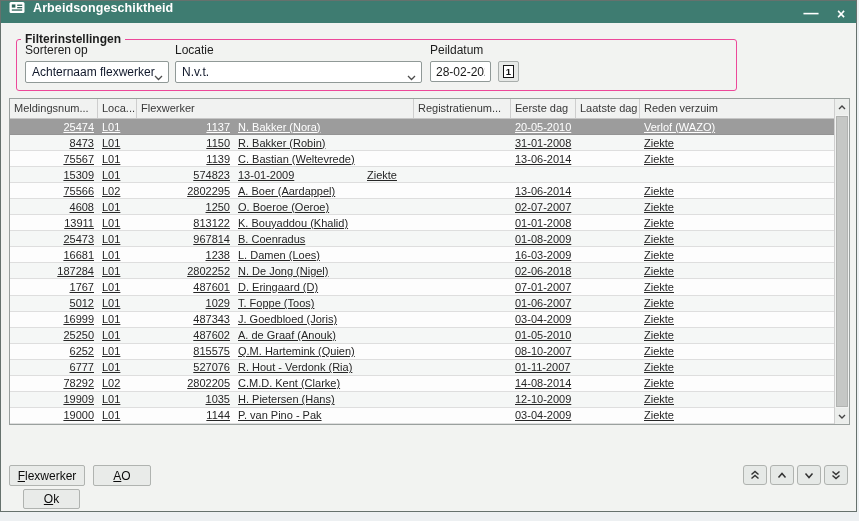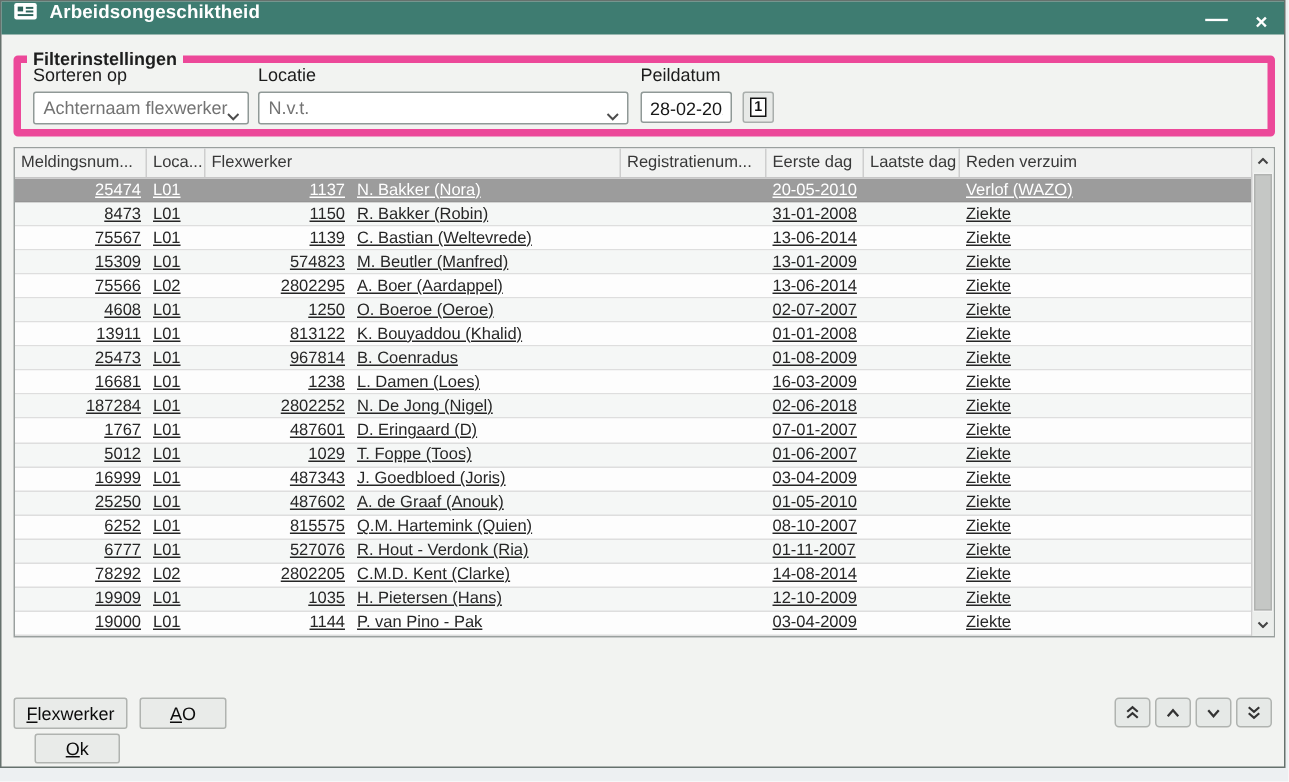--- a/index.html
+++ b/index.html
@@ -22,35 +22,35 @@
   .title-icon { margin-left:8px; display:flex; }
   .title-text { margin-left:8px; font-size:12.5px; font-weight:bold; letter-spacing:.1px; }
   .titlebar-spacer { flex:1; }
   .tb-btn {
     width:30px; height:26px; display:flex; align-items:center; justify-content:center;
     color:#fff; font-weight:bold; cursor:default; font-size:14px;
   }
   .tb-btn.min { font-size:15px; padding-bottom:3px; }
   
   fieldset.filters {
-    position:absolute; left:8px; top:31px; width:841px; height:59px;
-    border:5px solid #ec4899; border-radius:3px; background:transparent;
+    position:absolute; left:15px; top:31px; width:721px; height:59px;
+    border:1px solid #ec4899; border-radius:3px; background:transparent;
   }
   fieldset.filters legend {
     font-size:12px; font-weight:bold; color:#1d1d1d; margin-left:4px; padding:0 4px;
   }
   .frow { position:relative; height:40px; }
   .fgroup { position:absolute; top:-3px; }
   .fg-sort { left:8px; }
   .fg-loc  { left:158px; }
   .fg-date { left:413px; }
   .flabel { font-size:12px; color:#1c1c1c; margin-bottom:4px; }
   .combo {
     height:22px; background:#fff; border:1px solid #909997; border-radius:2px;
-    font-size:12px; color:#737373; display:flex; align-items:center;
+    font-size:12px; color:#0f172a; display:flex; align-items:center;
     padding:0 20px 0 6px; position:relative; white-space:nowrap;
   }
   .combo-sort { width:144px; }
   .combo-loc  { width:247px; }
   .combo .chev { position:absolute; right:5px; top:8px; }
   .date-row { display:flex; align-items:center; gap:7px; }
   input.date-input {
     width:61px; height:21px; border:1px solid #909997; border-radius:2px;
     font-size:12px; color:#181818; padding:0 5px;
     font-family:"Liberation Sans", sans-serif; background:#fff;
@@ -220,21 +220,20 @@
           <div class="tcell w-registratie num">1139</div>
           <div class="tcell w-flexwerker">C. Bastian (Weltevrede)</div>
           <div class="tcell w-eerste">13-06-2014</div>
           <div class="tcell w-laatste"></div>
           <div class="tcell w-reden">Ziekte</div>
         </div>
         <div class="trow alt">
           <div class="tcell w-melding num">15309</div>
           <div class="tcell w-locatie">L01</div>
           <div class="tcell w-registratie num">574823</div>
-          <div class="tcell w-flexwerker">M. Beutler (Manfred)</div>
           <div class="tcell w-eerste">13-01-2009</div>
           <div class="tcell w-laatste"></div>
           <div class="tcell w-reden">Ziekte</div>
         </div>
         <div class="trow">
           <div class="tcell w-melding num">75566</div>
           <div class="tcell w-locatie">L02</div>
           <div class="tcell w-registratie num">2802295</div>
           <div class="tcell w-flexwerker">A. Boer (Aardappel)</div>
           <div class="tcell w-eerste">13-06-2014</div>

